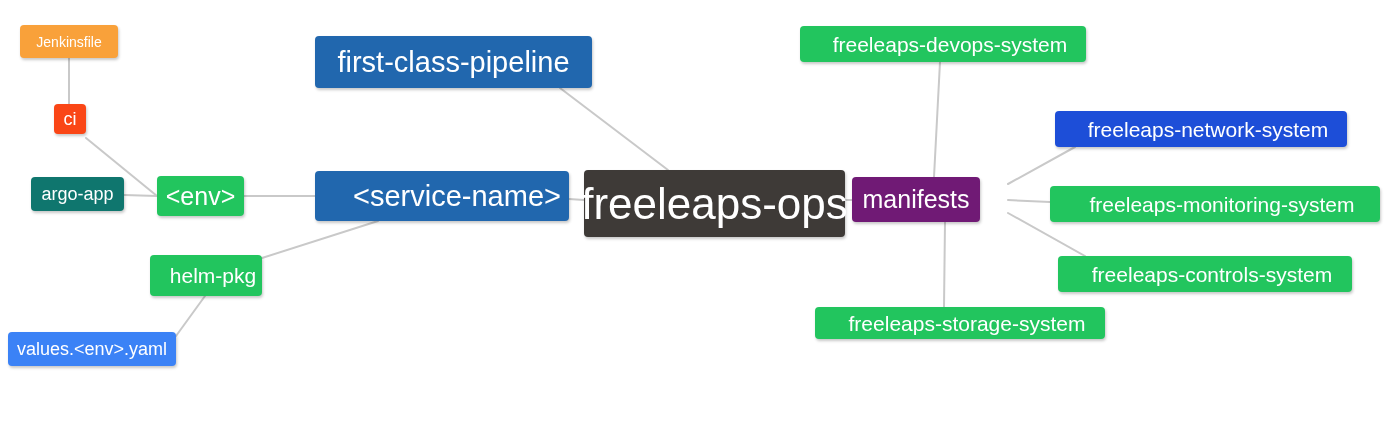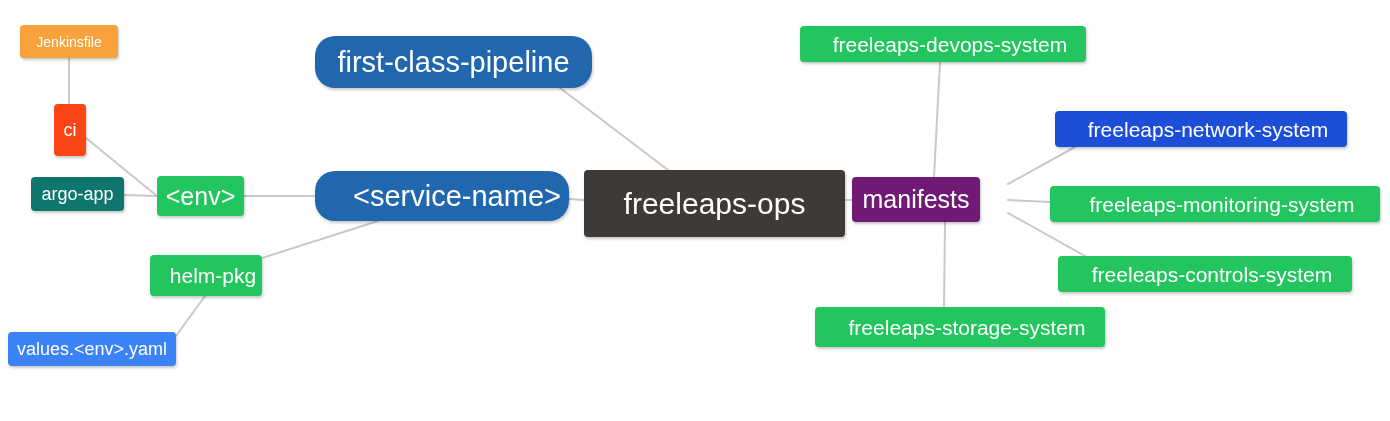--- a/index.html
+++ b/index.html
@@ -39,22 +39,22 @@
     line-height: 1;
     box-shadow: 1px 2px 3px rgba(0,0,0,0.22);
     padding: 0 10px;
     user-select: none;
   }
   .node-label {
     display: block;
     white-space: nowrap;
   }
   
-  .tier-root     { font-size: 30px; }
-  .tier-branch   { font-size: 29px; border-radius: 20px; }
+  .tier-root     { font-size: 44px; }
+  .tier-branch   { font-size: 29px; }
   .tier-sub      { font-size: 25px; }
   .tier-leaf     { font-size: 21px; padding-left: 24px; }
   .tier-small    { font-size: 18px; }
   .tier-tiny     { font-size: 14px; }
 </style>
 </head>
 <body>
 
 <div id="mindmap-canvas">
   <svg id="edge-layer" viewBox="0 0 1390 421" width="1390" height="421" xmlns="http://www.w3.org/2000/svg">
@@ -70,21 +70,21 @@
       <line x1="934" y1="177" x2="940" y2="62" stroke="#c9c9c9" stroke-width="2" stroke-linecap="round"></line>
       <line x1="1008" y1="184" x2="1075" y2="147" stroke="#c9c9c9" stroke-width="2" stroke-linecap="round"></line>
       <line x1="1008" y1="200" x2="1050" y2="202" stroke="#c9c9c9" stroke-width="2" stroke-linecap="round"></line>
       <line x1="1008" y1="213" x2="1085" y2="256" stroke="#c9c9c9" stroke-width="2" stroke-linecap="round"></line>
       <line x1="945" y1="222" x2="944" y2="307" stroke="#c9c9c9" stroke-width="2" stroke-linecap="round"></line>
     </svg>
   <div id="node-layer">
       <div class="node tier-tiny" style="left: 20px; top: 25px; width: 98px; height: 33px; background: rgb(249, 161, 58);">
         <span class="node-label">Jenkinsfile</span>
       </div>
-      <div class="node tier-small" style="left: 54px; top: 104px; width: 32px; height: 52px; background: rgb(250, 70, 22);">
+      <div class="node tier-small" style="left: 54px; top: 104px; width: 32px; height: 30px; background: rgb(250, 70, 22);">
         <span class="node-label">ci</span>
       </div>
       <div class="node tier-small" style="left: 31px; top: 177px; width: 93px; height: 34px; background: #0f766e;">
         <span class="node-label">argo-app</span>
       </div>
       <div class="node tier-sub" style="left: 157px; top: 176px; width: 87px; height: 40px; background: rgb(34, 197, 94);">
         <span class="node-label">&lt;env&gt;</span>
       </div>
       <div class="node tier-small" style="left: 8px; top: 332px; width: 168px; height: 34px; background: #3b82f6;">
         <span class="node-label">values.&lt;env&gt;.yaml</span>
@@ -109,17 +109,17 @@
       </div>
       <div class="node tier-leaf" style="left: 1055px; top: 111px; width: 292px; height: 36px; background: #1d4ed8; text-align: right;">
         <span class="node-label">freeleaps-network-system</span>
       </div>
       <div class="node tier-leaf" style="left: 1050px; top: 186px; width: 330px; height: 36px; background: rgb(34, 197, 94);">
         <span class="node-label">freeleaps-monitoring-system</span>
       </div>
       <div class="node tier-leaf" style="left: 1058px; top: 256px; width: 294px; height: 36px; background: rgb(34, 197, 94);">
         <span class="node-label">freeleaps-controls-system</span>
       </div>
-      <div class="node tier-leaf" style="left: 815px; top: 307px; width: 290px; height: 40px; background: rgb(34, 197, 94);">
+      <div class="node tier-leaf" style="left: 815px; top: 307px; width: 290px; height: 32px; background: rgb(34, 197, 94);">
         <span class="node-label">freeleaps-storage-system</span>
       </div>
     </div>
 </div>
 
 </body></html>

